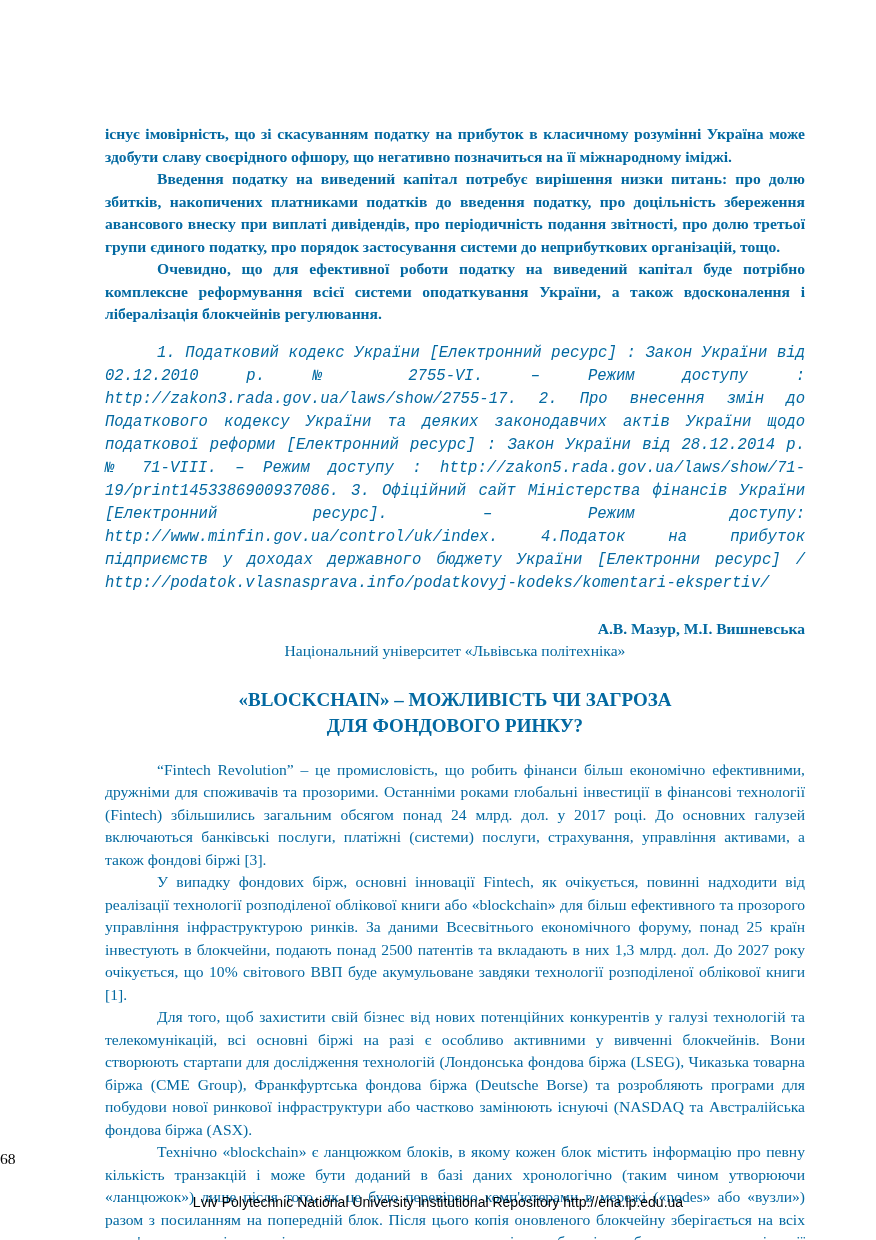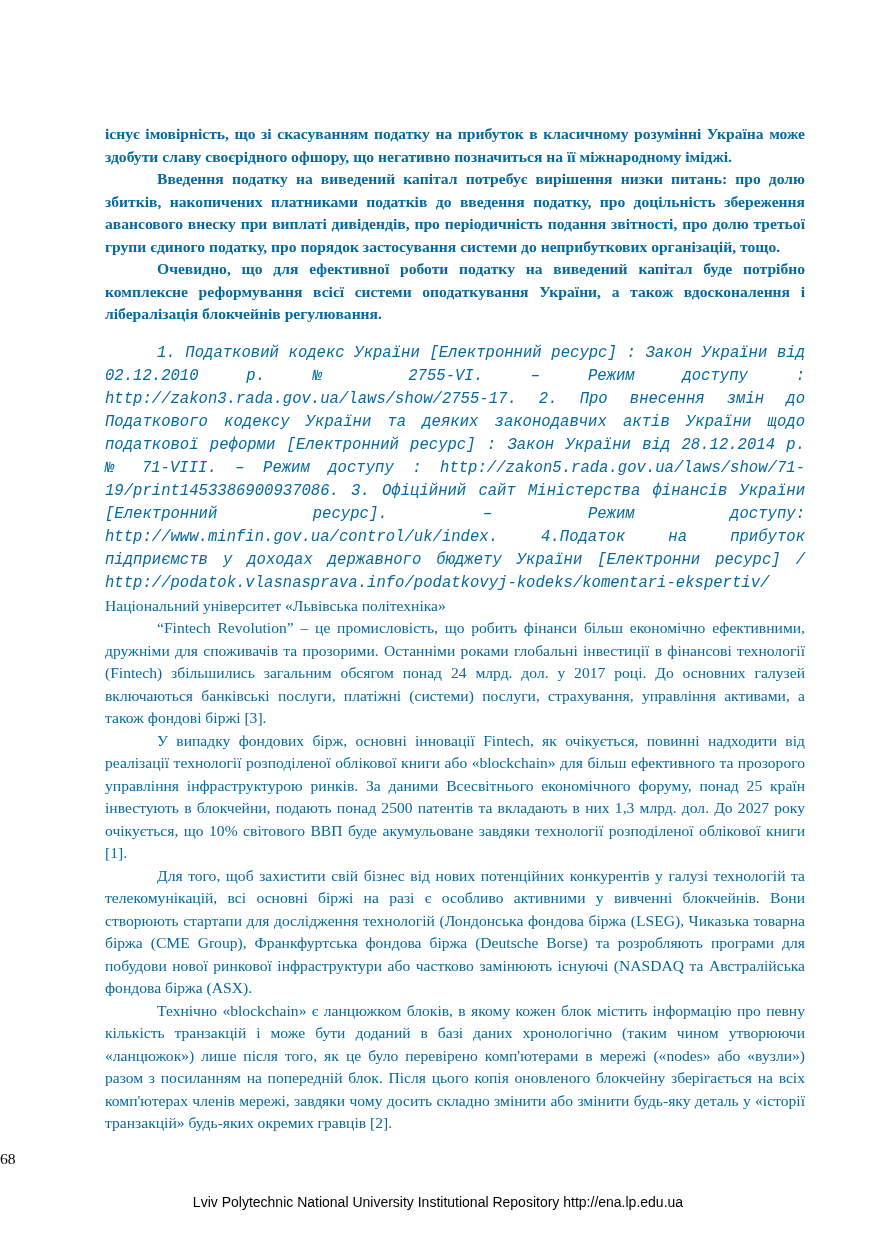--- a/index.html
+++ b/index.html
@@ -8,21 +8,21 @@
     position: absolute; left: 105px; top: 80px; width: 700px;
     font-family: "Liberation Serif", "DejaVu Serif", serif;
     font-size: 15.6px; line-height: 22.5px; color: #0369a1; margin-top: 43px;
   }
   p { margin: 0; text-align: justify; }
   .indent { text-indent: 52px; }
   .bold { font-weight: bold; }
   .refs { font-style: italic; margin-top: 16px; font-family: Liberation Mono, monospace; }
   .refs p { line-height: 23px; }
   .authors { text-align: right; font-weight: bold; margin-top: 23px; }
-  .affil { text-align: left; }
+  .affil { text-align: center; }
   .title {
     text-align: center; font-weight: bold; font-size: 19px; line-height: 26px;
     margin-top: 24px; margin-bottom: 20px;
   }
   .pagenum {
     position: absolute; top: 1150px; left: 0; width: 876px; text-align: left;
     font-family: "Liberation Serif", serif; font-size: 15.6px; color: #000;
   }
   .footer {
     position: absolute; top: 1194px; left: 0; width: 876px; text-align: center;
@@ -37,21 +37,26 @@
     <p class="bold">існує імовірність, що зі скасуванням податку на прибуток в класичному розумінні Україна може здобути славу своєрідного офшору, що негативно позначиться на її міжнародному іміджі.</p>
     <p class="bold indent">Введення податку на виведений капітал потребує вирішення низки питань: про долю збитків, накопичених платниками податків до введення податку, про доцільність збереження авансового внеску при виплаті дивідендів, про періодичність подання звітності, про долю третьої групи єдиного податку, про порядок застосування системи до неприбуткових організацій, тощо.</p>
     <p class="bold indent">Очевидно, що для ефективної роботи податку на виведений капітал буде потрібно комплексне реформування всієї системи оподаткування України, а також вдосконалення і лібералізація блокчейнів регулювання.</p>
   </section>
 
   <section class="refs">
     <p class="indent">1. Податковий кодекс України [Електронний ресурс] : Закон України від 02.12.2010 р. № 2755-VI. – Режим доступу : http://zakon3.rada.gov.ua/laws/show/2755-17. 2. Про внесення змін до Податкового кодексу України та деяких законодавчих актів України щодо податкової реформи [Електронний ресурс] : Закон України від 28.12.2014 р. № 71-VIII. – Режим доступу : http://zakon5.rada.gov.ua/laws/show/71- 19/print1453386900937086. 3. Офіційний сайт Міністерства фінансів України [Електронний ресурс]. – Режим доступу: http://www.minfin.gov.ua/control/uk/index. 4.Податок на прибуток підприємств у доходах державного бюджету України [Електронни ресурс] / http://podatok.vlasnasprava.info/podatkovyj-kodeks/komentari-ekspertiv/</p>
   </section>
 
   <header>
+    <p class="authors">А.В. Мазур, М.І. Вишневська</p>
     <p class="affil">Національний університет «Львівська політехніка»</p>
+    <div class="title">
+      <div>«BLOCKCHAIN» – МОЖЛИВІСТЬ ЧИ ЗАГРОЗА</div>
+      <div>ДЛЯ ФОНДОВОГО РИНКУ?</div>
+    </div>
   </header>
 
   <section>
     <p class="indent">“Fintech Revolution” – це промисловість, що робить фінанси більш економічно ефективними, дружніми для споживачів та прозорими. Останніми роками глобальні інвестиції в фінансові технології (Fintech) збільшились загальним обсягом понад 24 млрд. дол. у 2017 році. До основних галузей включаються банківські послуги, платіжні (системи) послуги, страхування, управління активами, а також фондові біржі [3].</p>
     <p class="indent">У випадку фондових бірж, основні інновації Fintech, як очікується, повинні надходити від реалізації технології розподіленої облікової книги або «blockchain» для більш ефективного та прозорого управління інфраструктурою ринків. За даними Всесвітнього економічного форуму, понад 25 країн інвестують в блокчейни, подають понад 2500 патентів та вкладають в них 1,3 млрд. дол. До 2027 року очікується, що 10% світового ВВП буде акумульоване завдяки технології розподіленої облікової книги [1].</p>
     <p class="indent">Для того, щоб захистити свій бізнес від нових потенційних конкурентів у галузі технологій та телекомунікацій, всі основні біржі на разі є особливо активними у вивченні блокчейнів. Вони створюють стартапи для дослідження технологій (Лондонська фондова біржа (LSEG), Чиказька товарна біржа (CME Group), Франкфуртська фондова біржа (Deutsche Borse) та розробляють програми для побудови нової ринкової інфраструктури або частково замінюють існуючі (NASDAQ та Австралійська фондова біржа (ASX).</p>
     <p class="indent">Технічно «blockchain» є ланцюжком блоків, в якому кожен блок містить інформацію про певну кількість транзакцій і може бути доданий в базі даних хронологічно (таким чином утворюючи «ланцюжок») лише після того, як це було перевірено комп'ютерами в мережі («nodes» або «вузли») разом з посиланням на попередній блок. Після цього копія оновленого блокчейну зберігається на всіх комп'ютерах членів мережі, завдяки чому досить складно змінити або змінити будь-яку деталь у «історії транзакцій» будь-яких окремих гравців [2].</p>
   </section>
 </div>
 

